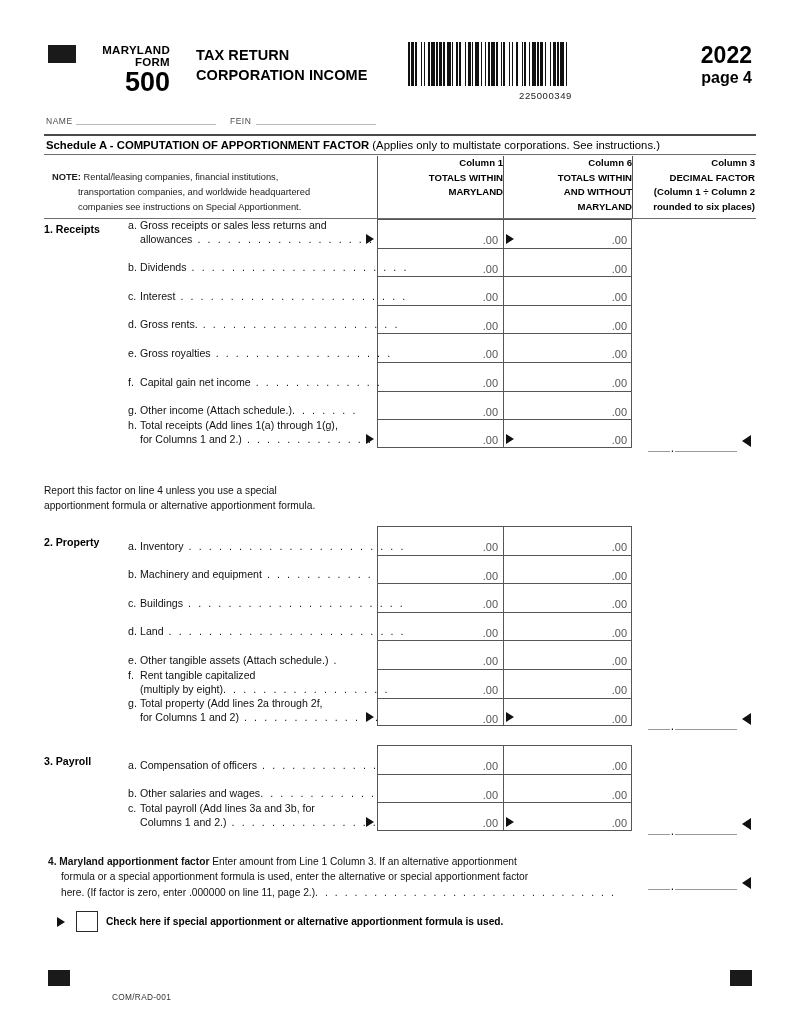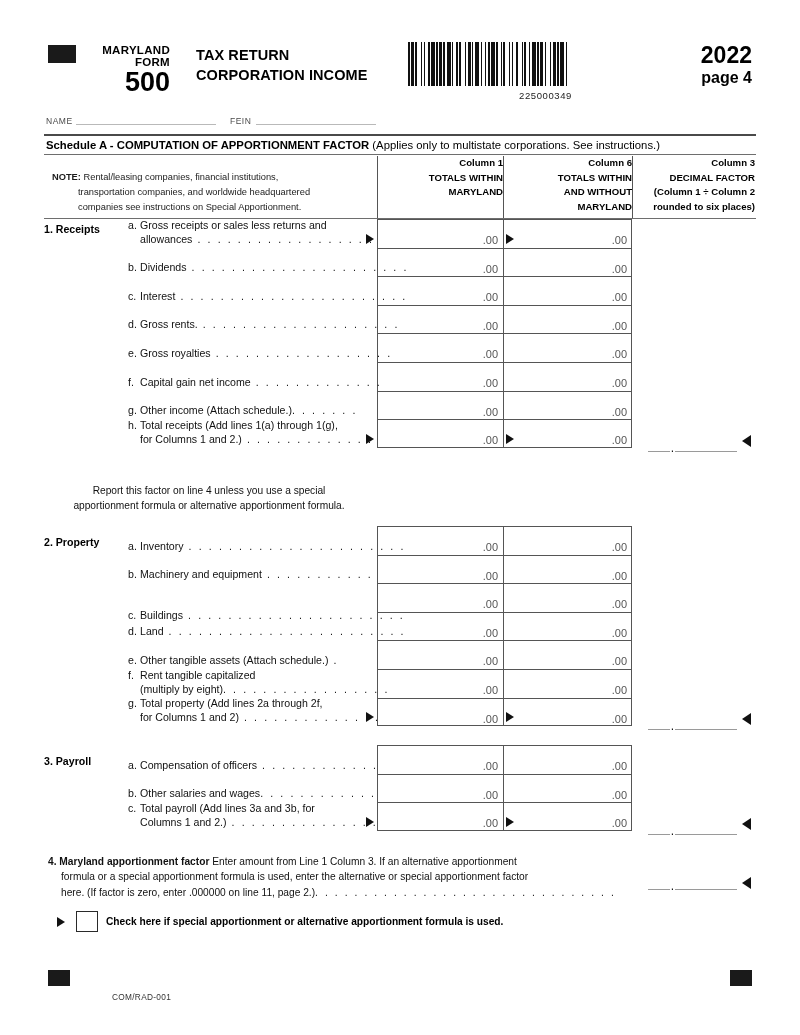--- a/index.html
+++ b/index.html
@@ -272,21 +272,21 @@
       <div class="abs grouplab" style="left: 44px; top: 536px;">2. Property</div>
       <div class="abs" style="left: 377px; top: 554.6px; width: 255px; border-top: 1px solid rgb(85, 85, 85);"></div>
       <div class="abs linelab" style="left: 128px; top: 538.6px; width: 250px;"><span class="ltr">a.</span><span>Inventory</span><span class="dots"> . . . . . . . . . . . . . . . . . . . . . . </span></div>
       <div class="abs cents" style="left: 377px; top: 526px; width: 126px; height: 28.6px; text-align: right; line-height: 42.6px; box-sizing: border-box; padding-right: 5px;">.00</div>
       <div class="abs cents" style="left: 503px; top: 526px; width: 129px; height: 28.6px; text-align: right; line-height: 42.6px; box-sizing: border-box; padding-right: 5px;">.00</div>
       <div class="abs" style="left: 377px; top: 583.2px; width: 255px; border-top: 1px solid rgb(85, 85, 85);"></div>
       <div class="abs linelab" style="left: 128px; top: 567.2px; width: 250px;"><span class="ltr">b.</span><span>Machinery and equipment</span><span class="dots">  . . . . . . . . . . . </span></div>
       <div class="abs cents" style="left: 377px; top: 554.6px; width: 126px; height: 28.6px; text-align: right; line-height: 42.6px; box-sizing: border-box; padding-right: 5px;">.00</div>
       <div class="abs cents" style="left: 503px; top: 554.6px; width: 129px; height: 28.6px; text-align: right; line-height: 42.6px; box-sizing: border-box; padding-right: 5px;">.00</div>
       <div class="abs" style="left: 377px; top: 611.8px; width: 255px; border-top: 1px solid rgb(85, 85, 85);"></div>
-      <div class="abs linelab" style="left: 128px; top: 595.8px; width: 250px; margin-top: 12px;"><span class="ltr">c.</span><span>Buildings</span><span class="dots">  . . . . . . . . . . . . . . . . . . . . . . </span></div>
+      <div class="abs linelab" style="left: 128px; top: 595.8px; width: 250px;"><span class="ltr">c.</span><span>Buildings</span><span class="dots">  . . . . . . . . . . . . . . . . . . . . . . </span></div>
       <div class="abs cents" style="left: 377px; top: 583.2px; width: 126px; height: 28.6px; text-align: right; line-height: 42.6px; box-sizing: border-box; padding-right: 5px;">.00</div>
       <div class="abs cents" style="left: 503px; top: 583.2px; width: 129px; height: 28.6px; text-align: right; line-height: 42.6px; box-sizing: border-box; padding-right: 5px;">.00</div>
       <div class="abs" style="left: 377px; top: 640.4px; width: 255px; border-top: 1px solid rgb(85, 85, 85);"></div>
       <div class="abs linelab" style="left: 128px; top: 624.4px; width: 250px;"><span class="ltr">d.</span><span>Land</span><span class="dots">  . . . . . . . . . . . . . . . . . . . . . . . . </span></div>
       <div class="abs cents" style="left: 377px; top: 611.8px; width: 126px; height: 28.6px; text-align: right; line-height: 42.6px; box-sizing: border-box; padding-right: 5px;">.00</div>
       <div class="abs cents" style="left: 503px; top: 611.8px; width: 129px; height: 28.6px; text-align: right; line-height: 42.6px; box-sizing: border-box; padding-right: 5px;">.00</div>
       <div class="abs" style="left: 377px; top: 669px; width: 255px; border-top: 1px solid rgb(85, 85, 85);"></div>
       <div class="abs linelab" style="left: 128px; top: 653px; width: 250px;"><span class="ltr">e.</span><span>Other tangible assets (Attach schedule.)</span><span class="dots"> . </span></div>
       <div class="abs cents" style="left: 377px; top: 640.4px; width: 126px; height: 28.6px; text-align: right; line-height: 42.6px; box-sizing: border-box; padding-right: 5px;">.00</div>
       <div class="abs cents" style="left: 503px; top: 640.4px; width: 129px; height: 28.6px; text-align: right; line-height: 42.6px; box-sizing: border-box; padding-right: 5px;">.00</div>
@@ -322,21 +322,21 @@
       <div class="abs tri-r" style="left: 506px; top: 816.8px;"></div>
       <div class="abs cents" style="left: 503px; top: 802.2px; width: 129px; height: 28.6px; text-align: right; line-height: 42.6px; box-sizing: border-box; padding-right: 5px;">.00</div>
       <div class="decfield" style="left: 648px; top: 822.8px;">
         <div class="u1"></div>
         <div class="dot">.</div>
         <div class="u2"></div>
       </div>
       <div class="abs tri-l" style="left: 742px; top: 817.8px;"></div>
     </div>
 
-  <div class="abs para" style="left:44px;top:484px;width:330px;text-align:center;">
+  <div class="abs para" style="left:44px;top:484px;width:330px;">
     <div>Report this factor on line 4 unless you use a special</div>
     <div>apportionment formula or alternative apportionment formula.</div>
   </div>
 
   <div class="abs l4" style="left:48px;top:854px;width:600px;">
     <div>
       <b>4.</b>
       <b>Maryland apportionment factor</b><span> Enter amount from Line 1 Column 3. If an alternative apportionment</span>
     </div>
     <div style="padding-left:13px;">formula or a special apportionment formula is used, enter the alternative or special apportionment factor</div>

